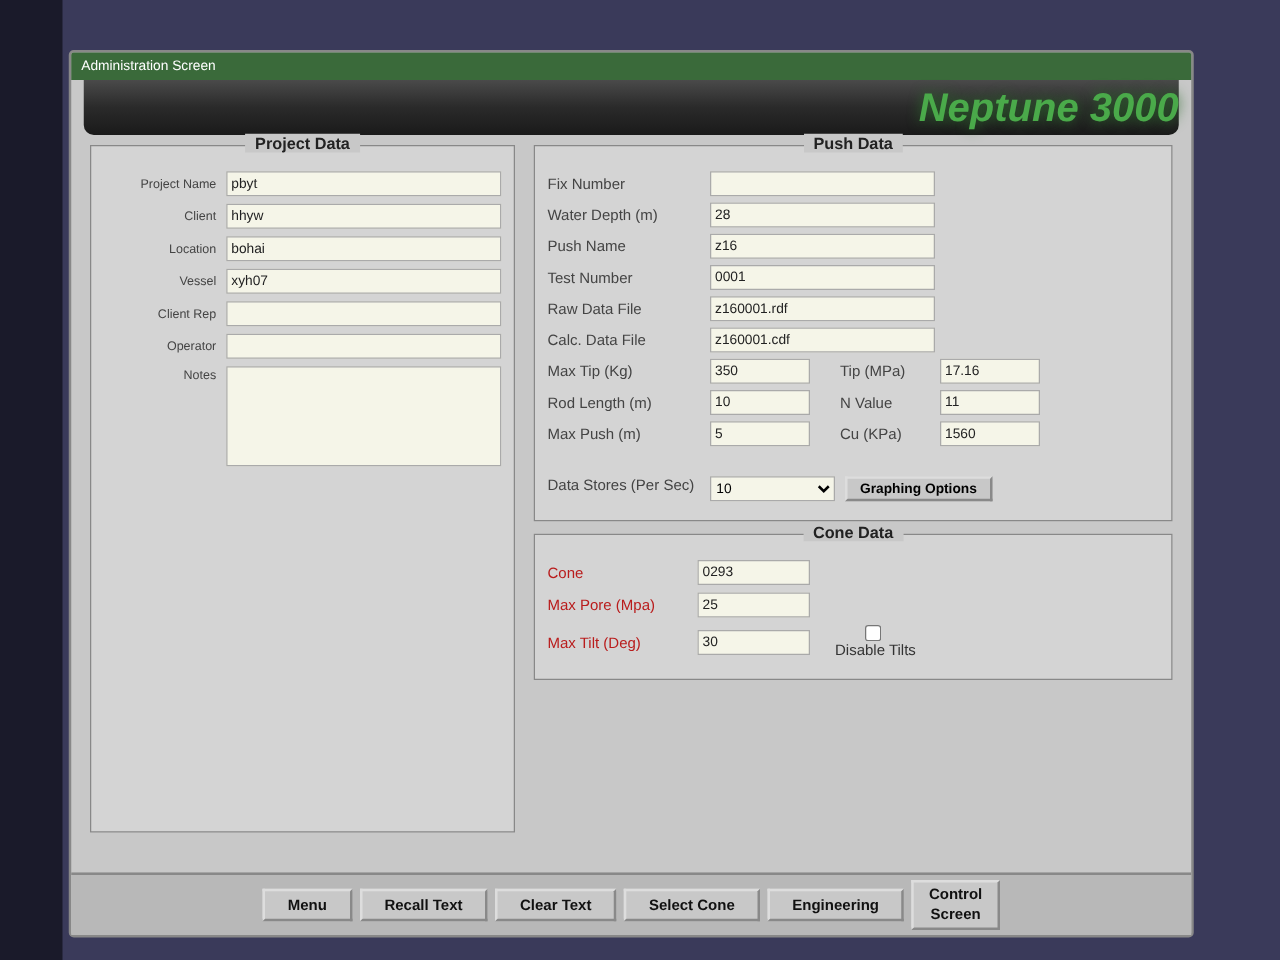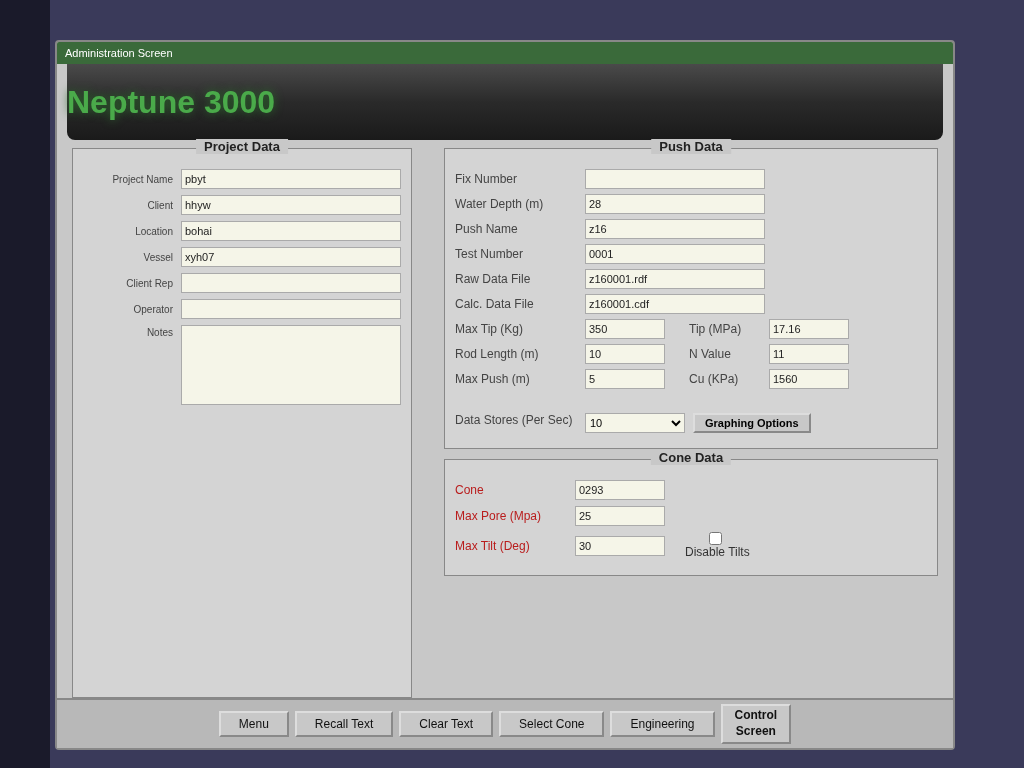--- a/index.html
+++ b/index.html
@@ -39,38 +39,39 @@
       align-items: center;
       padding: 0 8px;
       border-radius: 2px 2px 0 0;
     }
     .title-bar-text {
       color: white;
       font-size: 11px;
     }
     .header-banner {
       background: linear-gradient(to bottom, #4a4a4a, #2a2a2a, #1a1a1a);
-      height: 76px;
-      display: flex;
-      align-items: center;
-      justify-content: flex-start;
+      height: 44px;
+      display: flex;
+      align-items: center;
+      justify-content: flex-end;
       margin: 0 10px;
       border-radius: 0 0 8px 8px;
+      font-style: italic;
     }
     .header-title {
       color: #4aaa4a;
       font-size: 32px;
       font-weight: bold;
       font-family: 'Arial Black', sans-serif;
       text-shadow: 0 0 10px #2a6a2a;
     }
     .main-content {
       display: flex;
       padding: 8px 15px;
-      gap: 32px;
+      gap: 15px;
       height: calc(100% - 140px);
     }
     .section-box {
       border: 1px solid #888;
       background: #d4d4d4;
       position: relative;
       padding: 20px 10px 10px 10px;
     }
     .section-title {
       position: absolute;
@@ -230,21 +231,21 @@
       justify-content: center;
       gap: 0;
     }
     .footer-btn {
       background: #c8c8c8;
       border: 2px outset #ddd;
       padding: 4px 18px;
       font-size: 12px;
       cursor: pointer;
       margin: 0 3px;
-      font-weight: normal;
+      font-weight: bold;
       color: #111;
       min-width: 70px;
       text-align: center;
     }
     .footer-btn-double {
       background: #c8c8c8;
       border: 2px outset #ddd;
       padding: 2px 12px;
       font-size: 12px;
       cursor: pointer;

